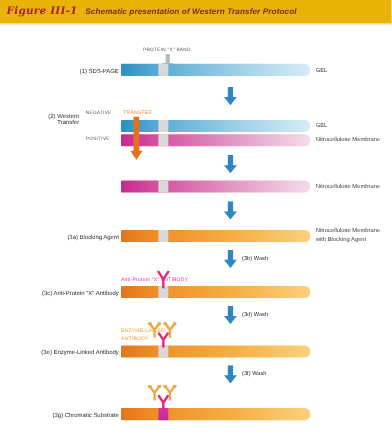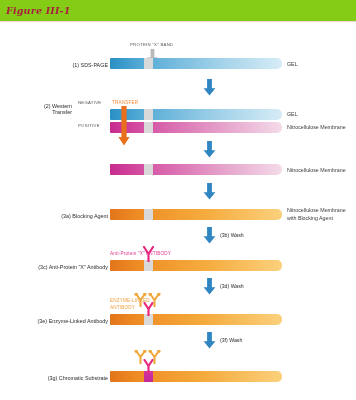--- a/index.html
+++ b/index.html
@@ -7,21 +7,21 @@
     width:356px;height:400px;
     background:#ffffff;
     font-family:"Liberation Sans", sans-serif;
     overflow:hidden;
     position:relative;
   }
 
   
   #figure-header{
     position:absolute;left:0;top:0;width:356px;height:21px;
-    background:#84cc16;
+    background:#eab308;
     border-bottom:1px solid #f0d4d4;
     display:flex;align-items:center;
   }
   #figure-header .fig-num{
     font-weight:bold;font-style:italic;
     font-size:9.5px;color:#a81f3c;
     margin-left:6px;letter-spacing:.2px;
     font-family:"DejaVu Serif", serif;
   }
   #figure-header .fig-cap{
@@ -53,20 +53,21 @@
   .arrow-orange{position:absolute;width:12px;height:40px;}
 
   
   .ab{position:absolute;}
 </style>
 </head>
 <body>
 
 <div id="figure-header">
   <span class="fig-num">Figure III-1</span>
+  <span class="fig-cap">Schematic presentation of Western Transfer Protocol</span>
 </div>
 
 <div id="diagram">
 
   <div class="lbl-tiny" style="left:130px;top:21px;">PROTEIN "X" BAND</div>
 
   <svg class="arrow-gray" style="left:147px;top:28px;" viewBox="0 0 11 15">
     <path d="M3.6 0 H7.4 V8.2 H10.6 L5.5 14.6 L0.4 8.2 H3.6 Z" fill="#b9b9b9"></path>
   </svg>
 

